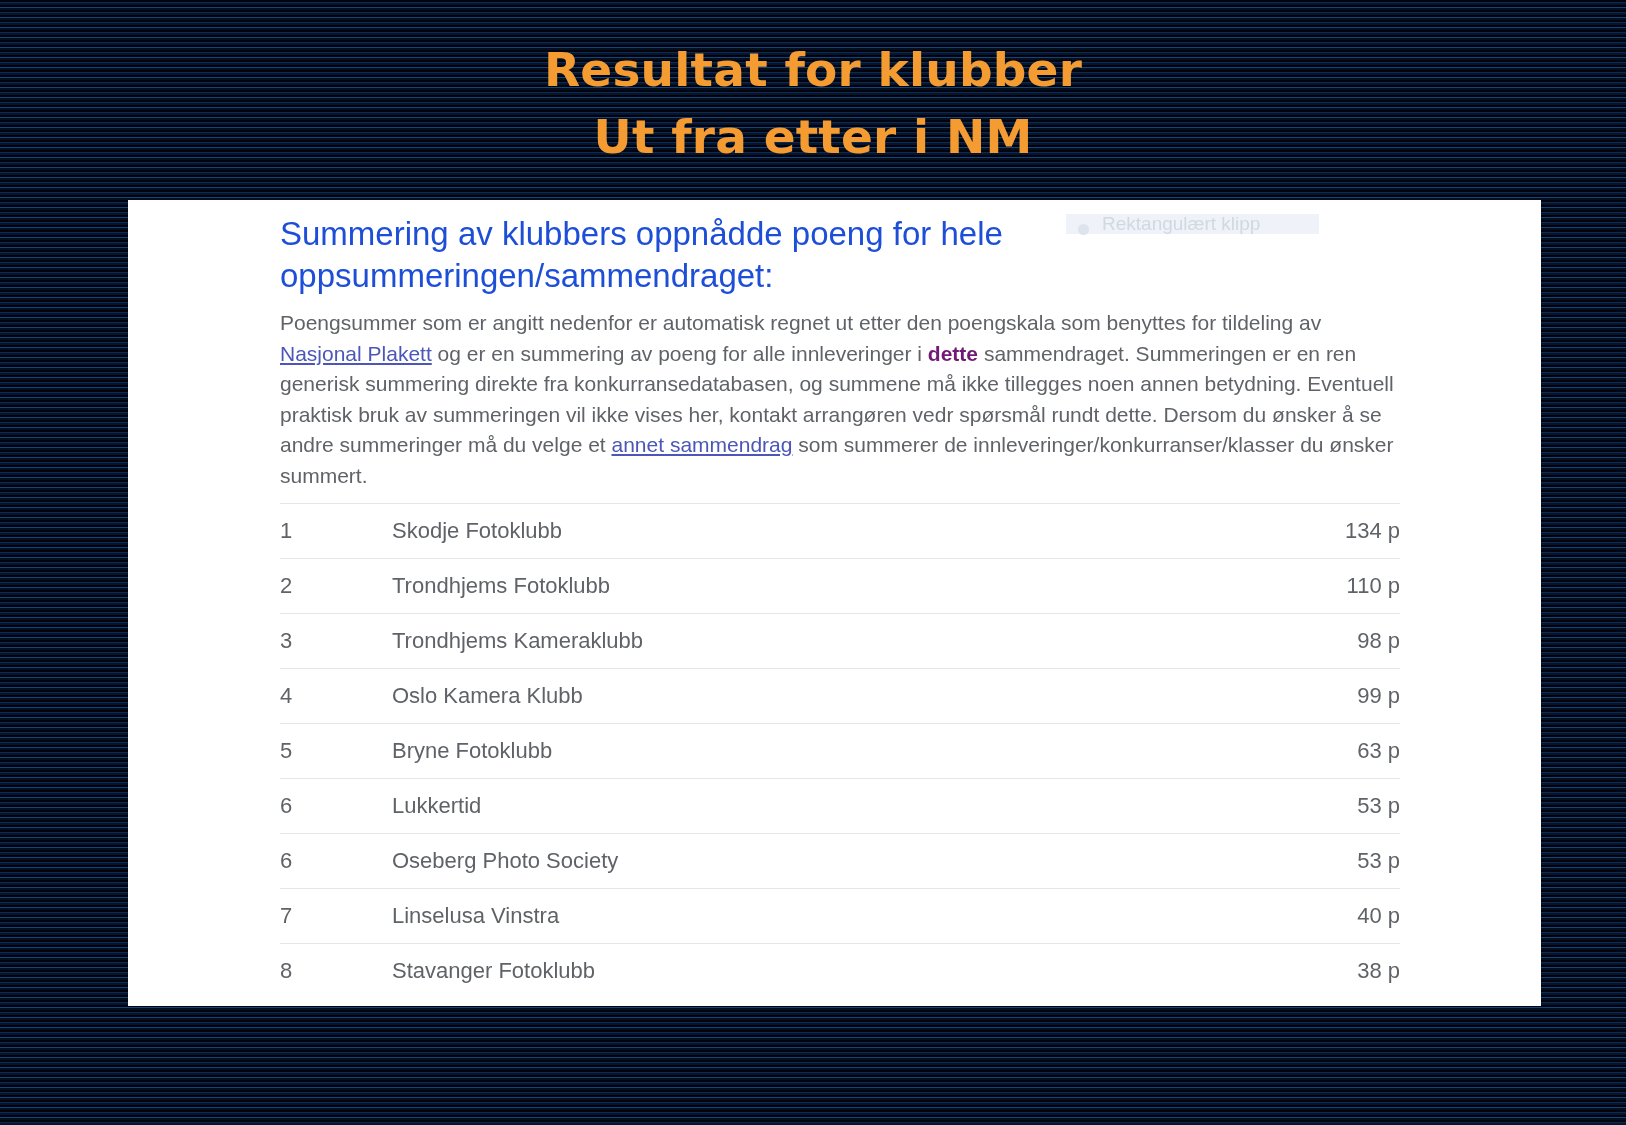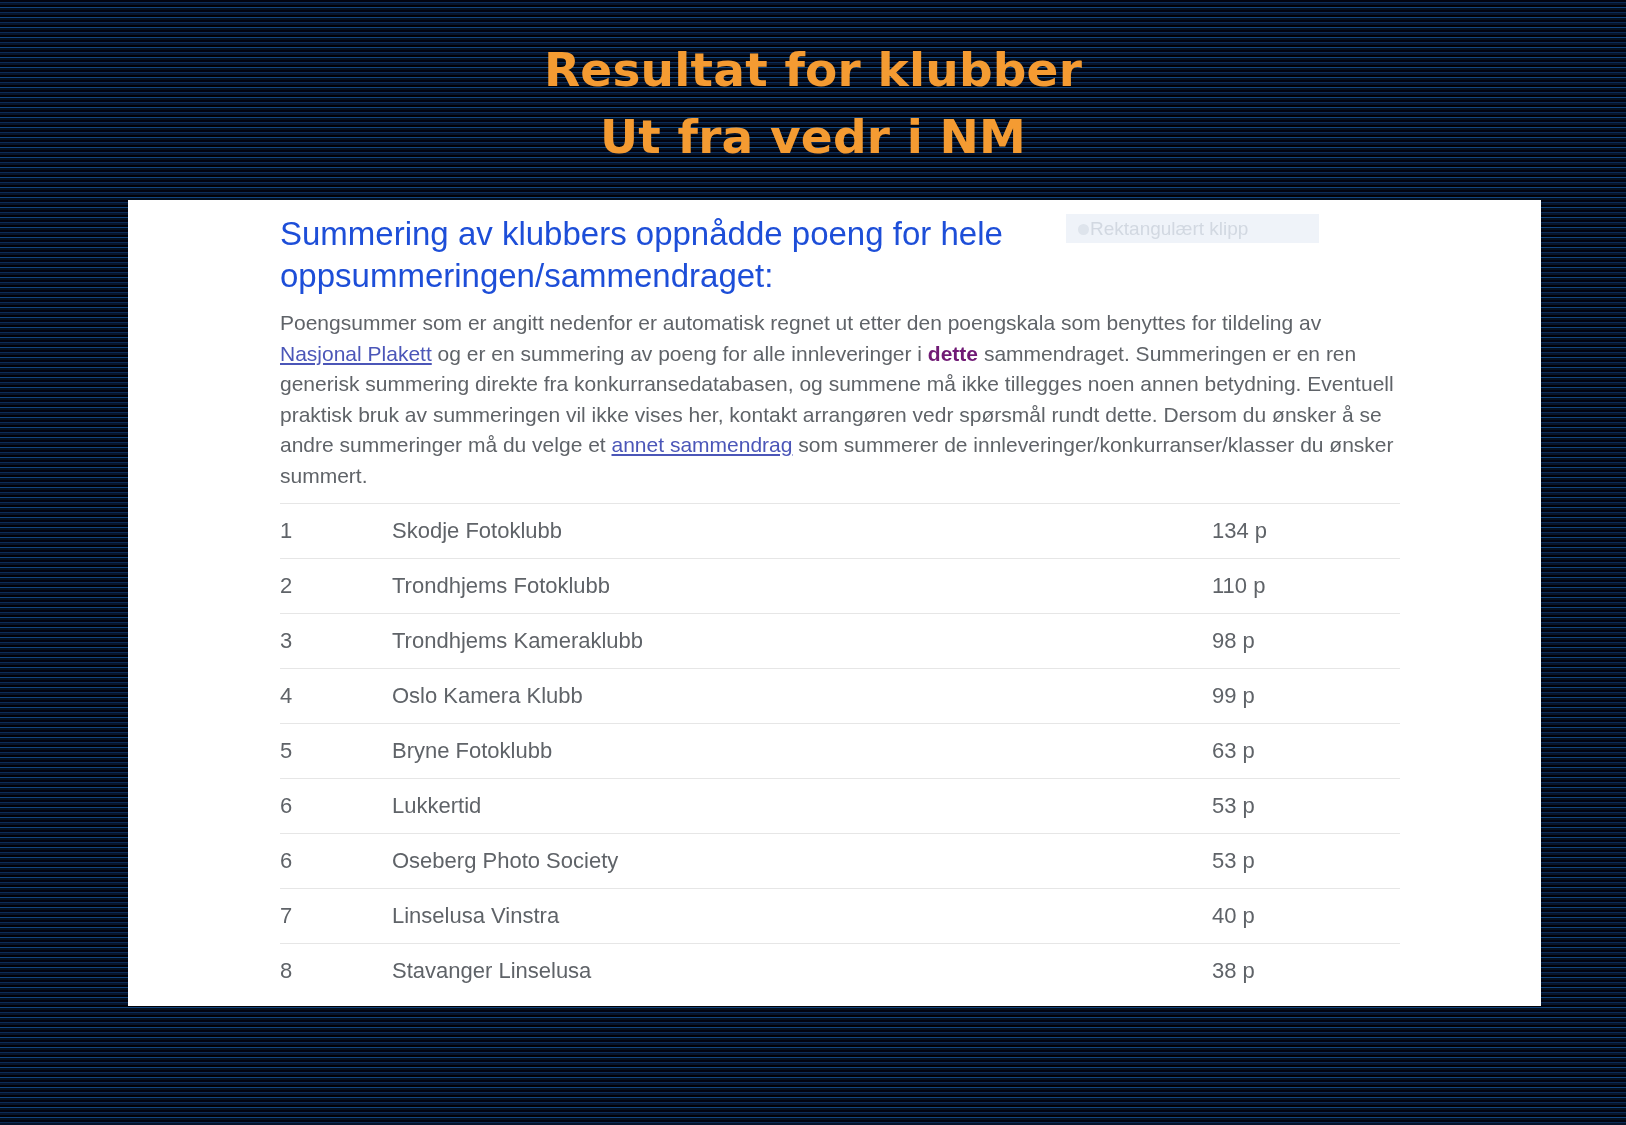--- a/index.html
+++ b/index.html
@@ -68,26 +68,26 @@
     overflow: hidden;
     z-index: 6;
   }
 
   
   #ghost-clip {
     position: absolute;
     left: 938px;
     top: 14px;
     width: 253px;
-    height: 29px;
+    height: 20px;
     background: #eaeff7;
     opacity: 0.75;
     display: flex;
     align-items: center;
-    padding-left: 24px;
+    padding-left: 36px;
     box-sizing: border-box;
     z-index: 3;
     pointer-events: auto;
   }
   #ghost-clip .ghost-dot {
     position: absolute;
     left: 12px;
     top: 10px;
     width: 11px;
     height: 11px;
@@ -164,33 +164,33 @@
   td.col-rank {
     width: 112px;
     padding-left: 14px;
     box-sizing: border-box;
   }
   td.col-club {
     width: 820px;
   }
   td.col-points {
     width: 188px;
-    text-align: left;
+    text-align: right;
     padding-right: 10px;
     box-sizing: border-box;
   }
 </style>
 </head>
 <body>
 
 <div id="slide-root">
 
   <div id="title-block">
     <div class="title-line">Resultat for klubber</div>
-    <div class="title-line">Ut fra vedr i NM</div>
+    <div class="title-line">Ut fra etter i NM</div>
   </div>
 
   <div id="doc-panel">
 
     <div id="ghost-clip">
       <span class="ghost-dot"></span>
       <span class="ghost-label">Rektangulært klipp</span>
     </div>
 
     <div id="doc-inner">
@@ -236,21 +236,21 @@
               <td class="col-club">Oseberg Photo Society</td>
               <td class="col-points">53 p</td>
             </tr>
             <tr>
               <td class="col-rank">7</td>
               <td class="col-club">Linselusa Vinstra</td>
               <td class="col-points">40 p</td>
             </tr>
             <tr>
               <td class="col-rank">8</td>
-              <td class="col-club">Stavanger Linselusa</td>
+              <td class="col-club">Stavanger Fotoklubb</td>
               <td class="col-points">38 p</td>
             </tr>
           </tbody>
       </table>
 
     </div>
   </div>
 </div>
 
 </body></html>

